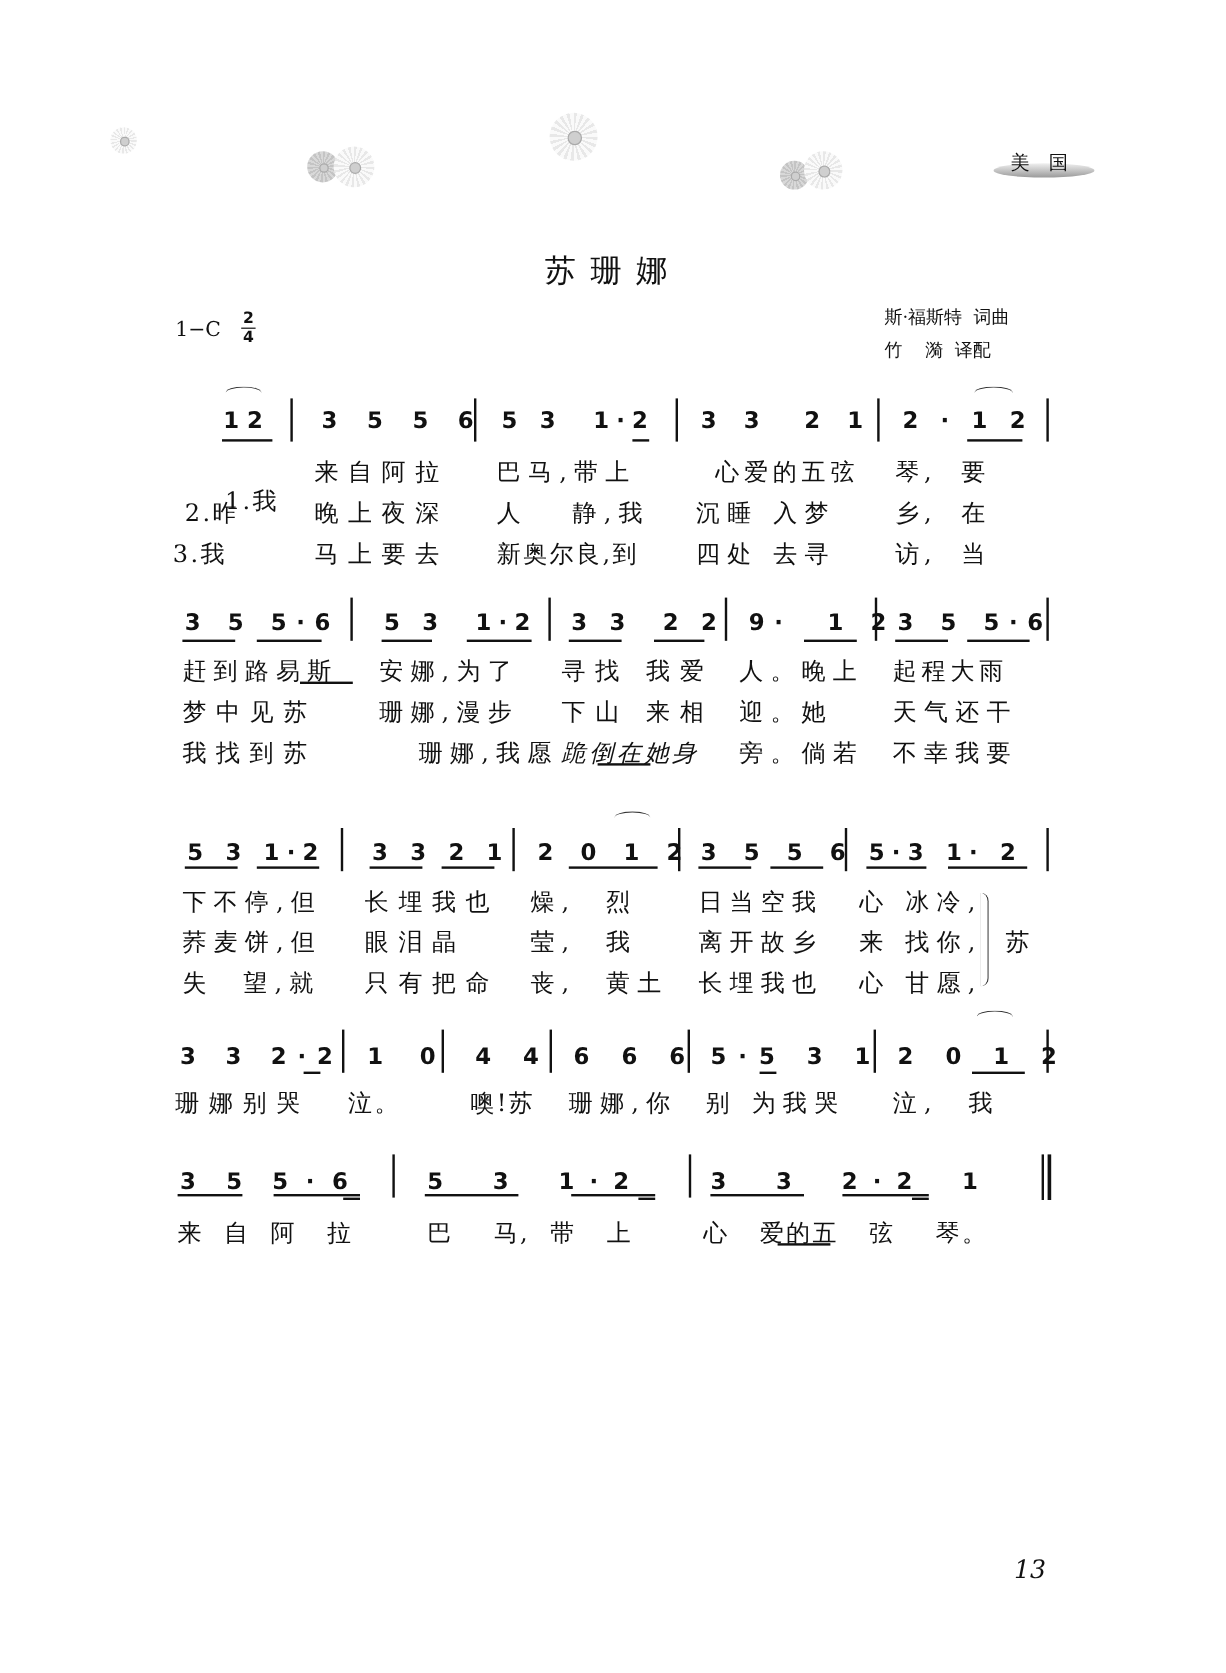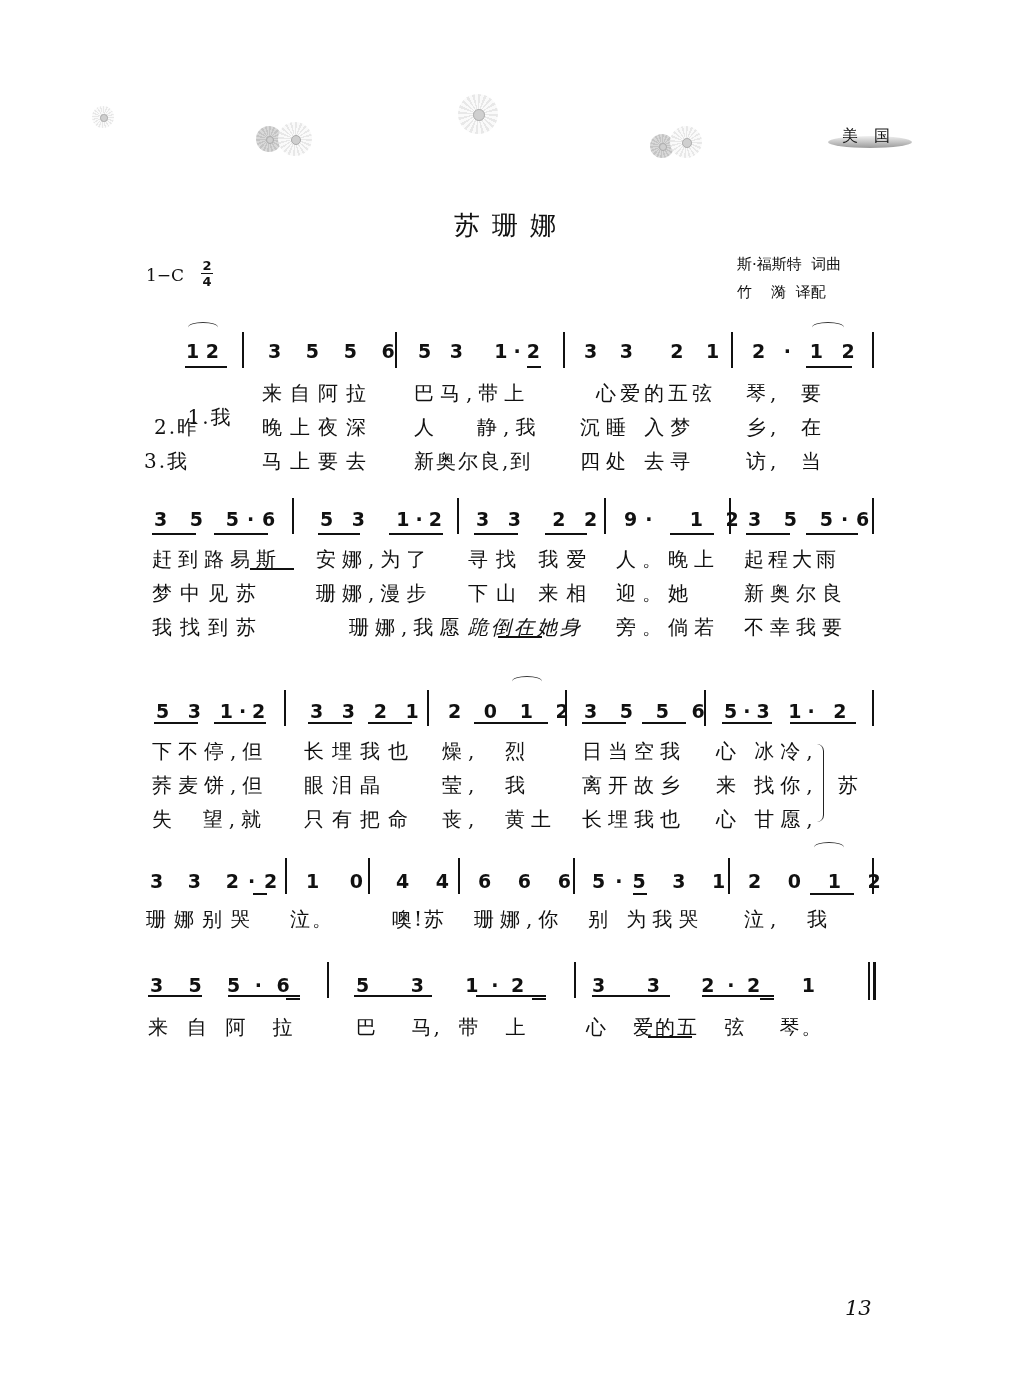--- a/index.html
+++ b/index.html
@@ -145,21 +145,21 @@
   <div class="uline" style="left:250px;top:568px;width:44px;"></div>
   <div class="lyric" style="left:316px;top:546px;letter-spacing:6px;">安娜,为了</div>
   <div class="lyric" style="left:468px;top:546px;letter-spacing:8px;">寻找 我爱</div>
   <div class="lyric" style="left:616px;top:546px;letter-spacing:6px;">人。晚上</div>
   <div class="lyric" style="left:744px;top:546px;letter-spacing:4px;">起程大雨</div>
 
   <div class="lyric" style="left:152px;top:580px;letter-spacing:8px;">梦中见苏</div>
   <div class="lyric" style="left:316px;top:580px;letter-spacing:6px;">珊娜,漫步</div>
   <div class="lyric" style="left:468px;top:580px;letter-spacing:8px;">下山 来相</div>
   <div class="lyric" style="left:616px;top:580px;letter-spacing:6px;">迎。她</div>
-  <div class="lyric" style="left:744px;top:580px;letter-spacing:6px;">新奥尔良</div>
+  <div class="lyric" style="left:744px;top:580px;letter-spacing:6px;">天气还干</div>
 
   <div class="lyric" style="left:152px;top:614px;letter-spacing:8px;">我找到苏</div>
   <div class="lyric" style="left:320px;top:614px;letter-spacing:6px;margin-left:29px;">珊娜,我愿</div>
   <div class="lyric" style="left:468px;top:614px;letter-spacing:3px;font-style:italic;">跪倒在她身</div>
   <div class="uline" style="left:498px;top:636px;width:44px;"></div>
   <div class="lyric" style="left:616px;top:614px;letter-spacing:6px;">旁。倘若</div>
   <div class="lyric" style="left:744px;top:614px;letter-spacing:6px;">不幸我要</div>
 </div>
 
 <div>

